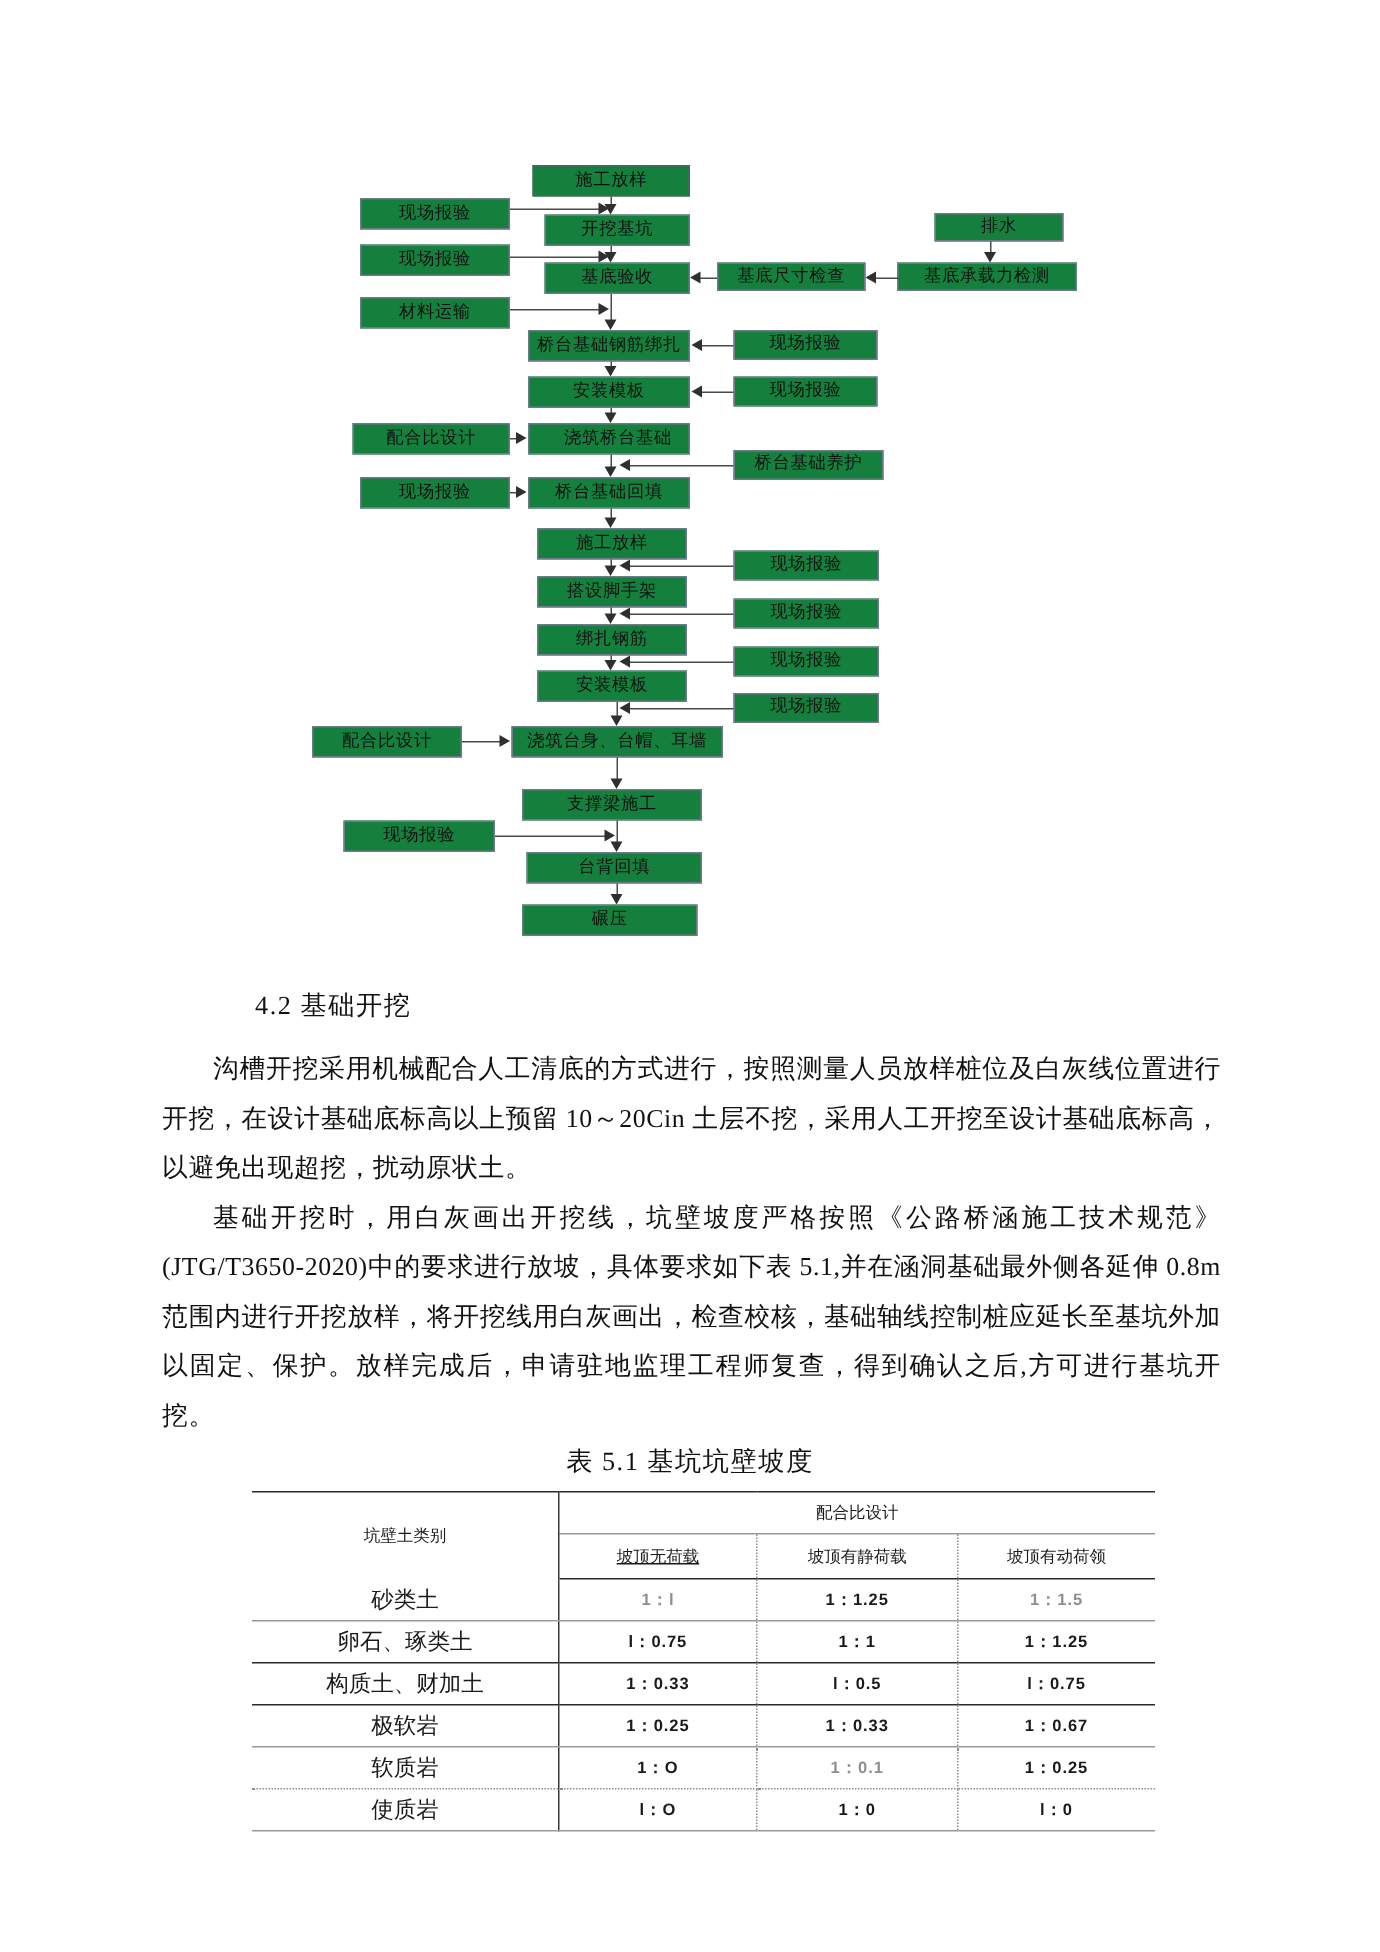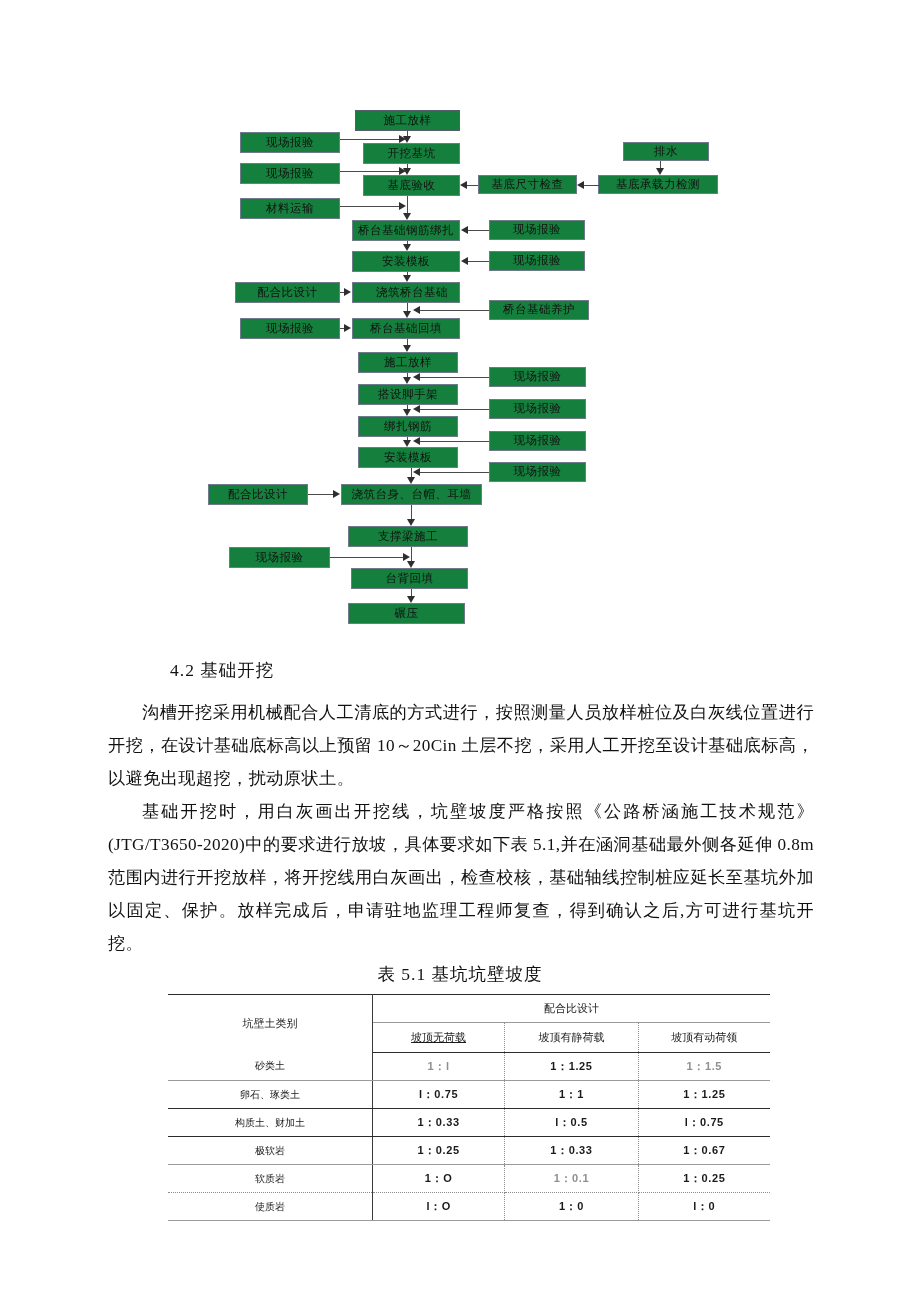--- a/index.html
+++ b/index.html
@@ -122,21 +122,21 @@
   #slope-table .rowline-strong { border-bottom: 1.6px solid #2b2b2b; }
   #slope-table .rowline-light  { border-bottom: 1px solid #9a9a9a; }
   #slope-table .rowline-dot    { border-bottom: 1px dotted #8c8c8c; }
   #slope-table .vsep-solid     { border-right: 1.1px solid #3a3a3a; }
   #slope-table .vsep-dot       { border-right: 1px dotted #8c8c8c; }
   #slope-table .topline        { border-top: 1.6px solid #2b2b2b; }
   #slope-table .hdr-cat        { font-size: 11px; }
   #slope-table .hdr-sub        { font-size: 11px; }
   #slope-table .val            { font-weight: bold; font-size: 11px; letter-spacing: 0.6px; }
   #slope-table .val.faded      { color: #8f8f8f; }
-  #slope-table .cat            { font-size: 10px; }
+  #slope-table .cat            { font-size: 15px; }
   #slope-table tr.body-row td  { height: 27px; }
 </style>
 </head>
 <body>
 
 <div id="page">
 
   <div id="flowchart">
       <div class="fc-box strong" style="left: 355px; top: 110px; width: 105px; height: 21px;">施工放样</div>
       <div class="fc-box" style="left: 240px; top: 132px; width: 100px; height: 21px;">现场报验</div>

